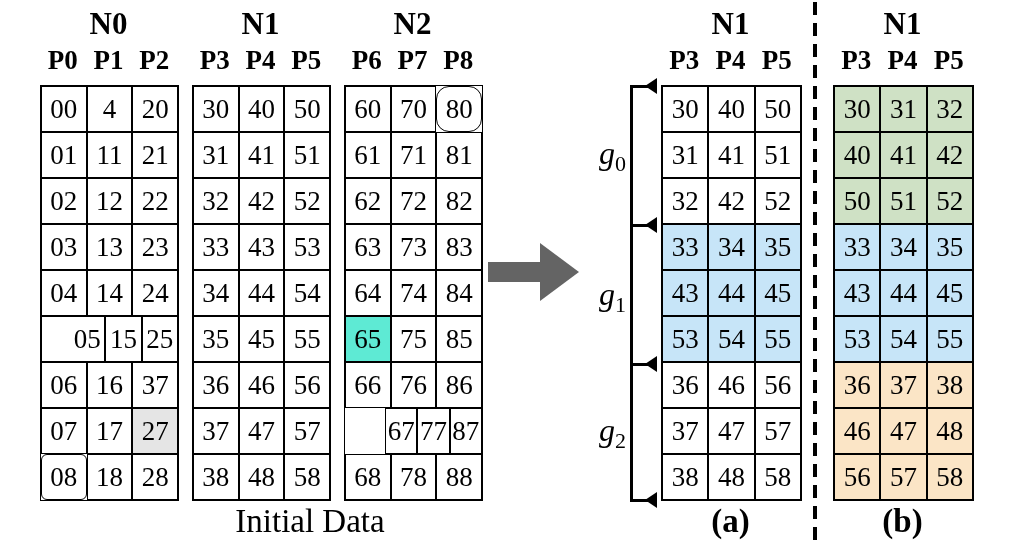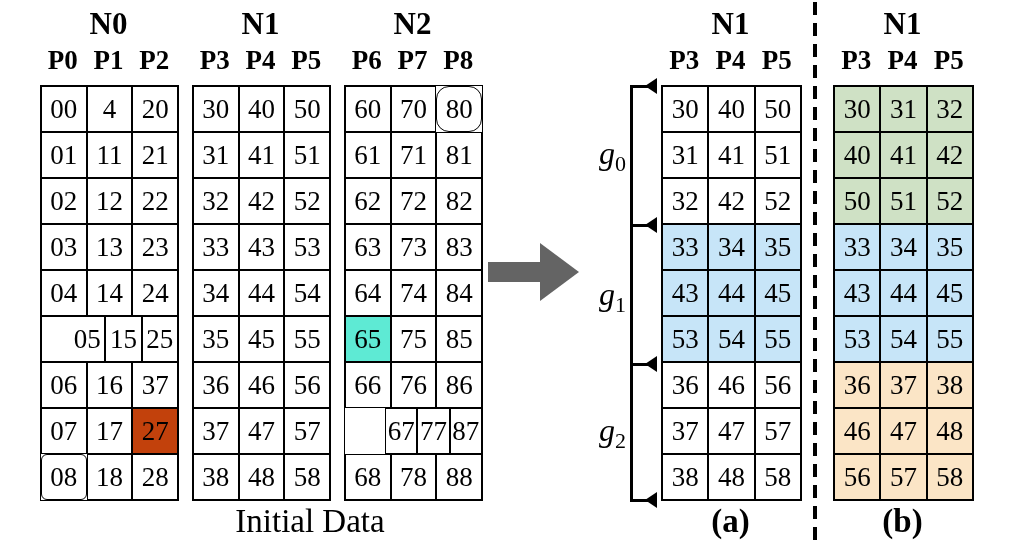--- a/index.html
+++ b/index.html
@@ -70,21 +70,21 @@
           <div class="cell" style="background: rgb(255, 255, 255);">25</div>
         </div>
         <div class="grid-row">
           <div class="cell" style="background: rgb(255, 255, 255);">06</div>
           <div class="cell" style="background: rgb(255, 255, 255);">16</div>
           <div class="cell" style="background: rgb(255, 255, 255);">37</div>
         </div>
         <div class="grid-row">
           <div class="cell" style="background: rgb(255, 255, 255);">07</div>
           <div class="cell" style="background: rgb(255, 255, 255);">17</div>
-          <div class="cell" style="background: #c2410c;">27</div>
+          <div class="cell" style="background: #e5e5e5;">27</div>
         </div>
         <div class="grid-row">
           <div class="cell" style="background: rgb(255, 255, 255); border-radius: 6px;">08</div>
           <div class="cell" style="background: rgb(255, 255, 255);">18</div>
           <div class="cell" style="background: rgb(255, 255, 255);">28</div>
         </div>
       </div>
   </div>
 
   <div class="node" style="left:192px;width:137px;">

